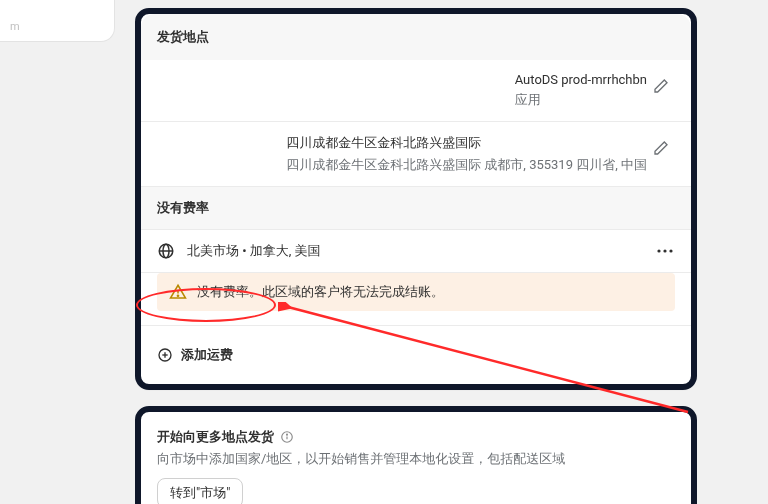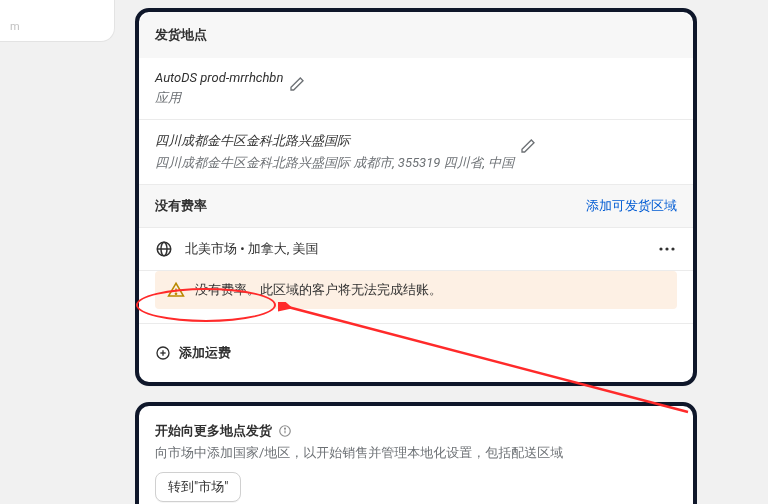--- a/index.html
+++ b/index.html
@@ -33,38 +33,37 @@
     position: absolute;
     left: 135px;
     top: 8px;
     width: 562px;
     display: flex;
     flex-direction: column;
     gap: 16px;
   }
   .card {
     background: #ffffff;
-    border: 4px solid #0f172a;
+    border: 6px solid #0f172a;
     border-radius: 14px;
     box-shadow: 0 1px 0 rgba(0,0,0,0.02);
   }
   .section-h {
     padding: 14px 16px;
     font-weight: 600;
     font-size: 13px;
     background: #f7f7f7;
     border-top-left-radius: 14px;
     border-top-right-radius: 14px;
   }
   .row {
     display: flex;
     align-items: flex-start;
-    justify-content: flex-start;
-    padding: 12px 16px;
-    font-style: italic;
+    justify-content: flex-end;
+    padding: 12px 16px;
   }
   .row + .row, .row + .section-sub, .section-sub + .zone-row, .zone-row + .warning-wrap, .warning-wrap + .add-ship, .row-border-top {
     border-top: 1px solid #ebebeb;
   }
   .row-main { display: flex; flex-direction: column; gap: 4px; }
   .row-title { font-size: 13px; color: #303030; }
   .row-sub { font-size: 13px; color: #6d7175; }
   .icon-btn {
     width: 28px; height: 28px;
     border: none;
@@ -202,21 +201,20 @@
       </div>
       <button class="icon-btn">
         <svg width="16" height="16" viewBox="0 0 24 24" fill="none" stroke="currentColor" stroke-width="2">
             <path d="M17 3l4 4L7 21H3v-4L17 3z"></path>
           </svg>
       </button>
     </div>
 
     <div class="section-sub row-border-top">
       <span class="label">没有费率</span>
-      <button class="link-btn">添加可发货区域</button>
     </div>
 
     <div class="zone-row">
       <svg class="globe-icon" viewBox="0 0 24 24" fill="none" stroke="currentColor" stroke-width="2">
           <circle cx="12" cy="12" r="9"></circle>
           <ellipse cx="12" cy="12" rx="4" ry="9"></ellipse>
           <line x1="3" y1="12" x2="21" y2="12"></line>
         </svg>
       <span class="zone-text">北美市场 • 加拿大, 美国</span>
       <div class="more-icon">

